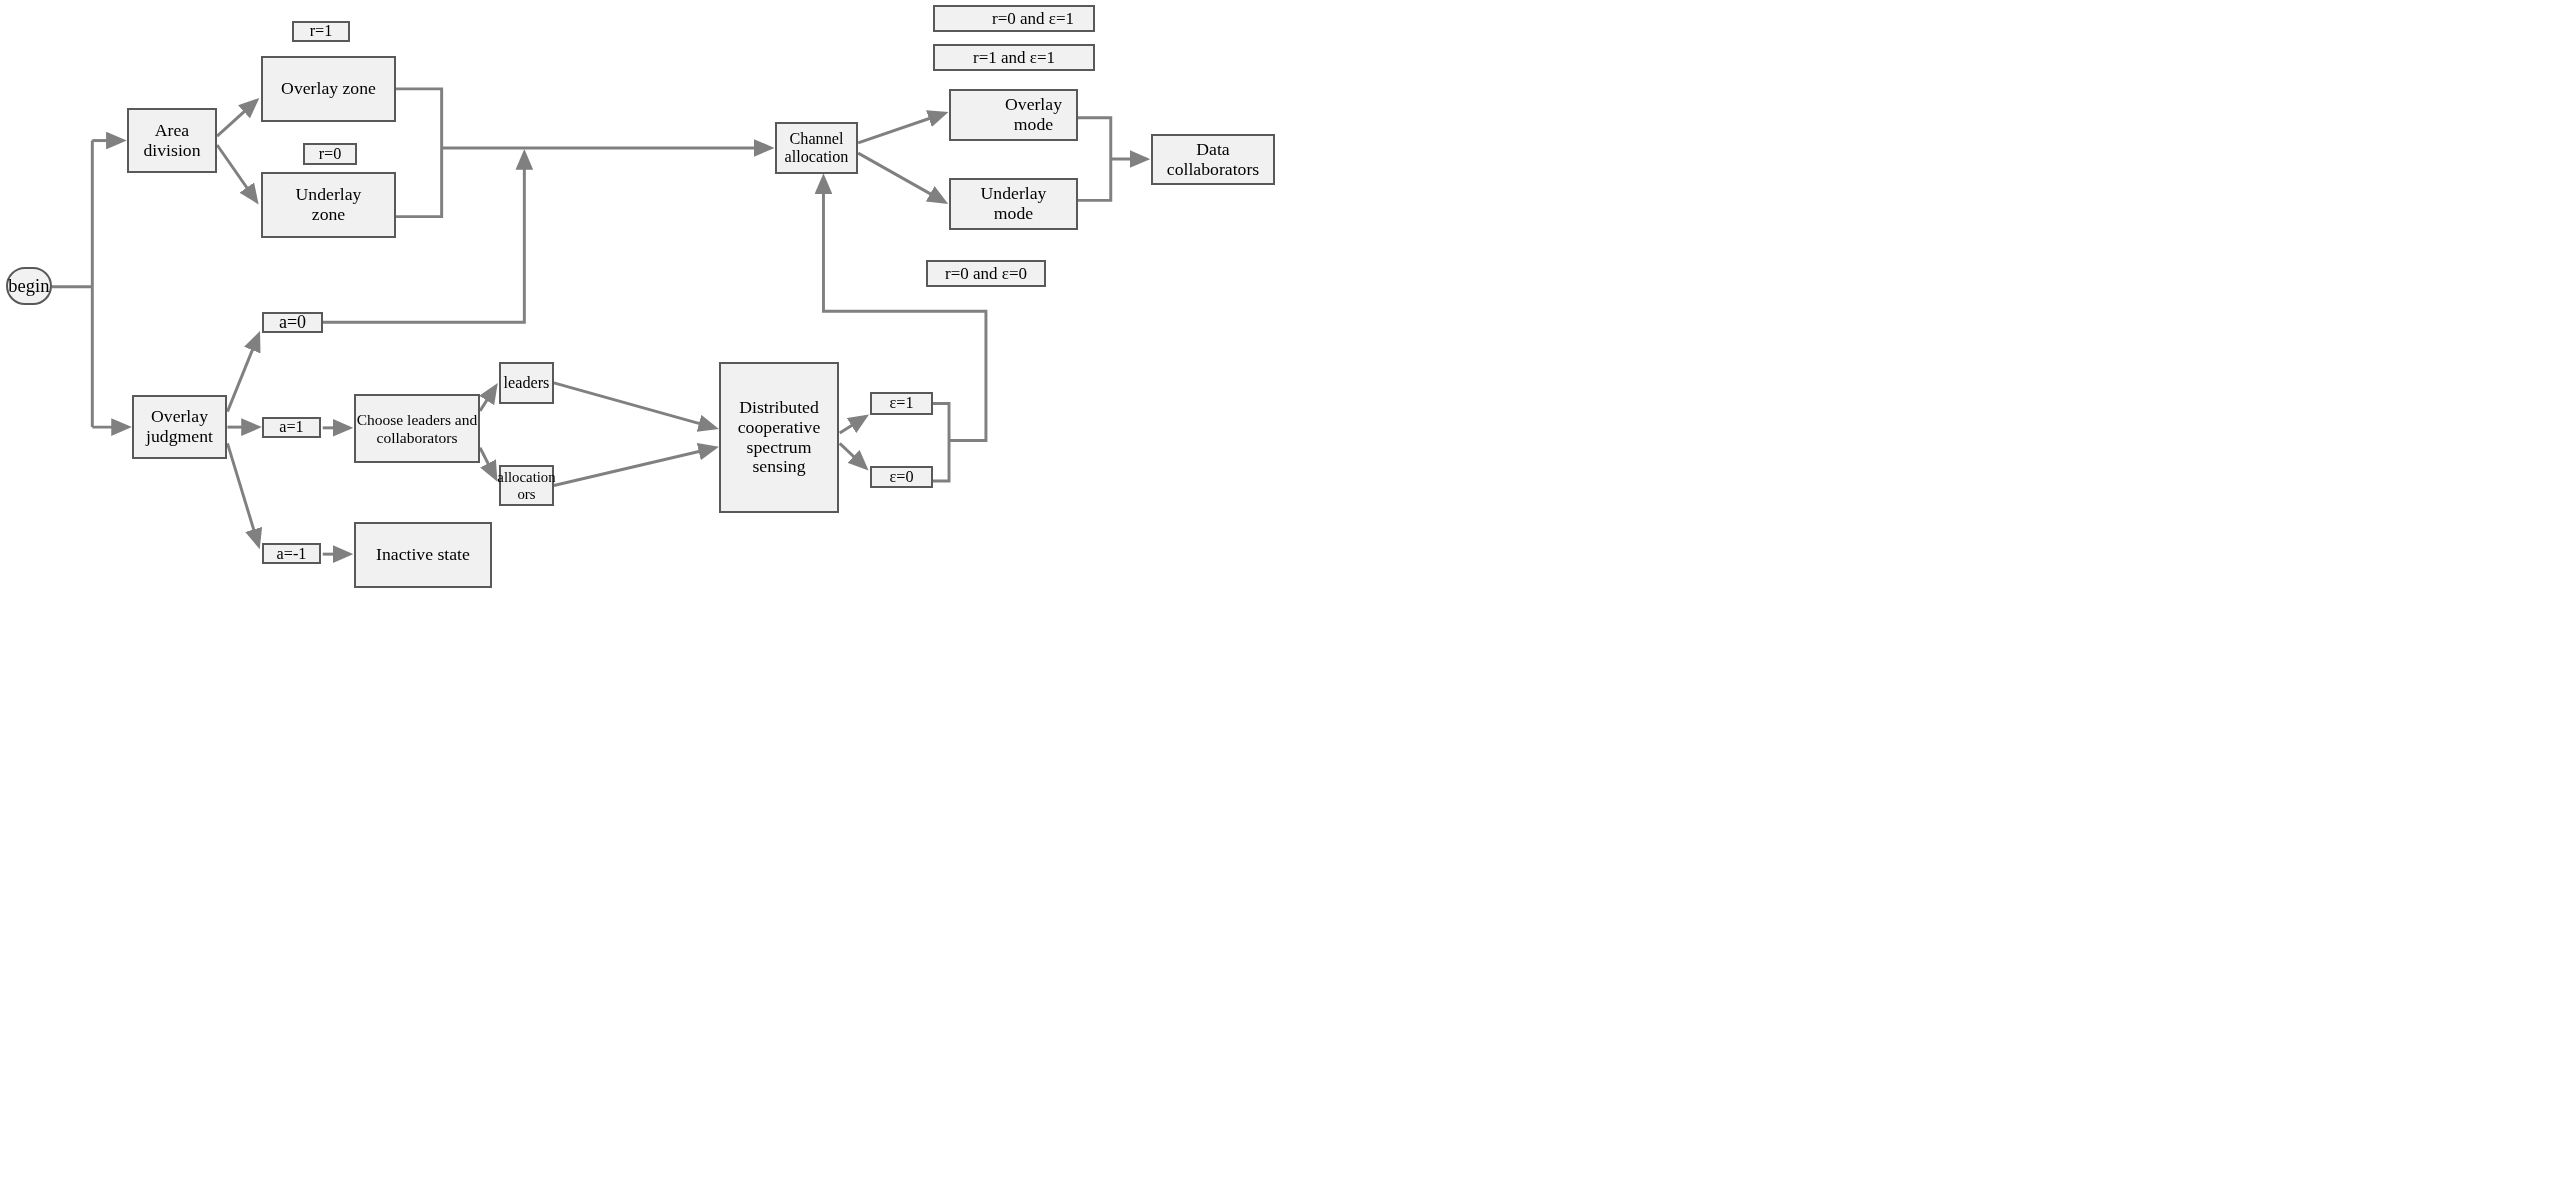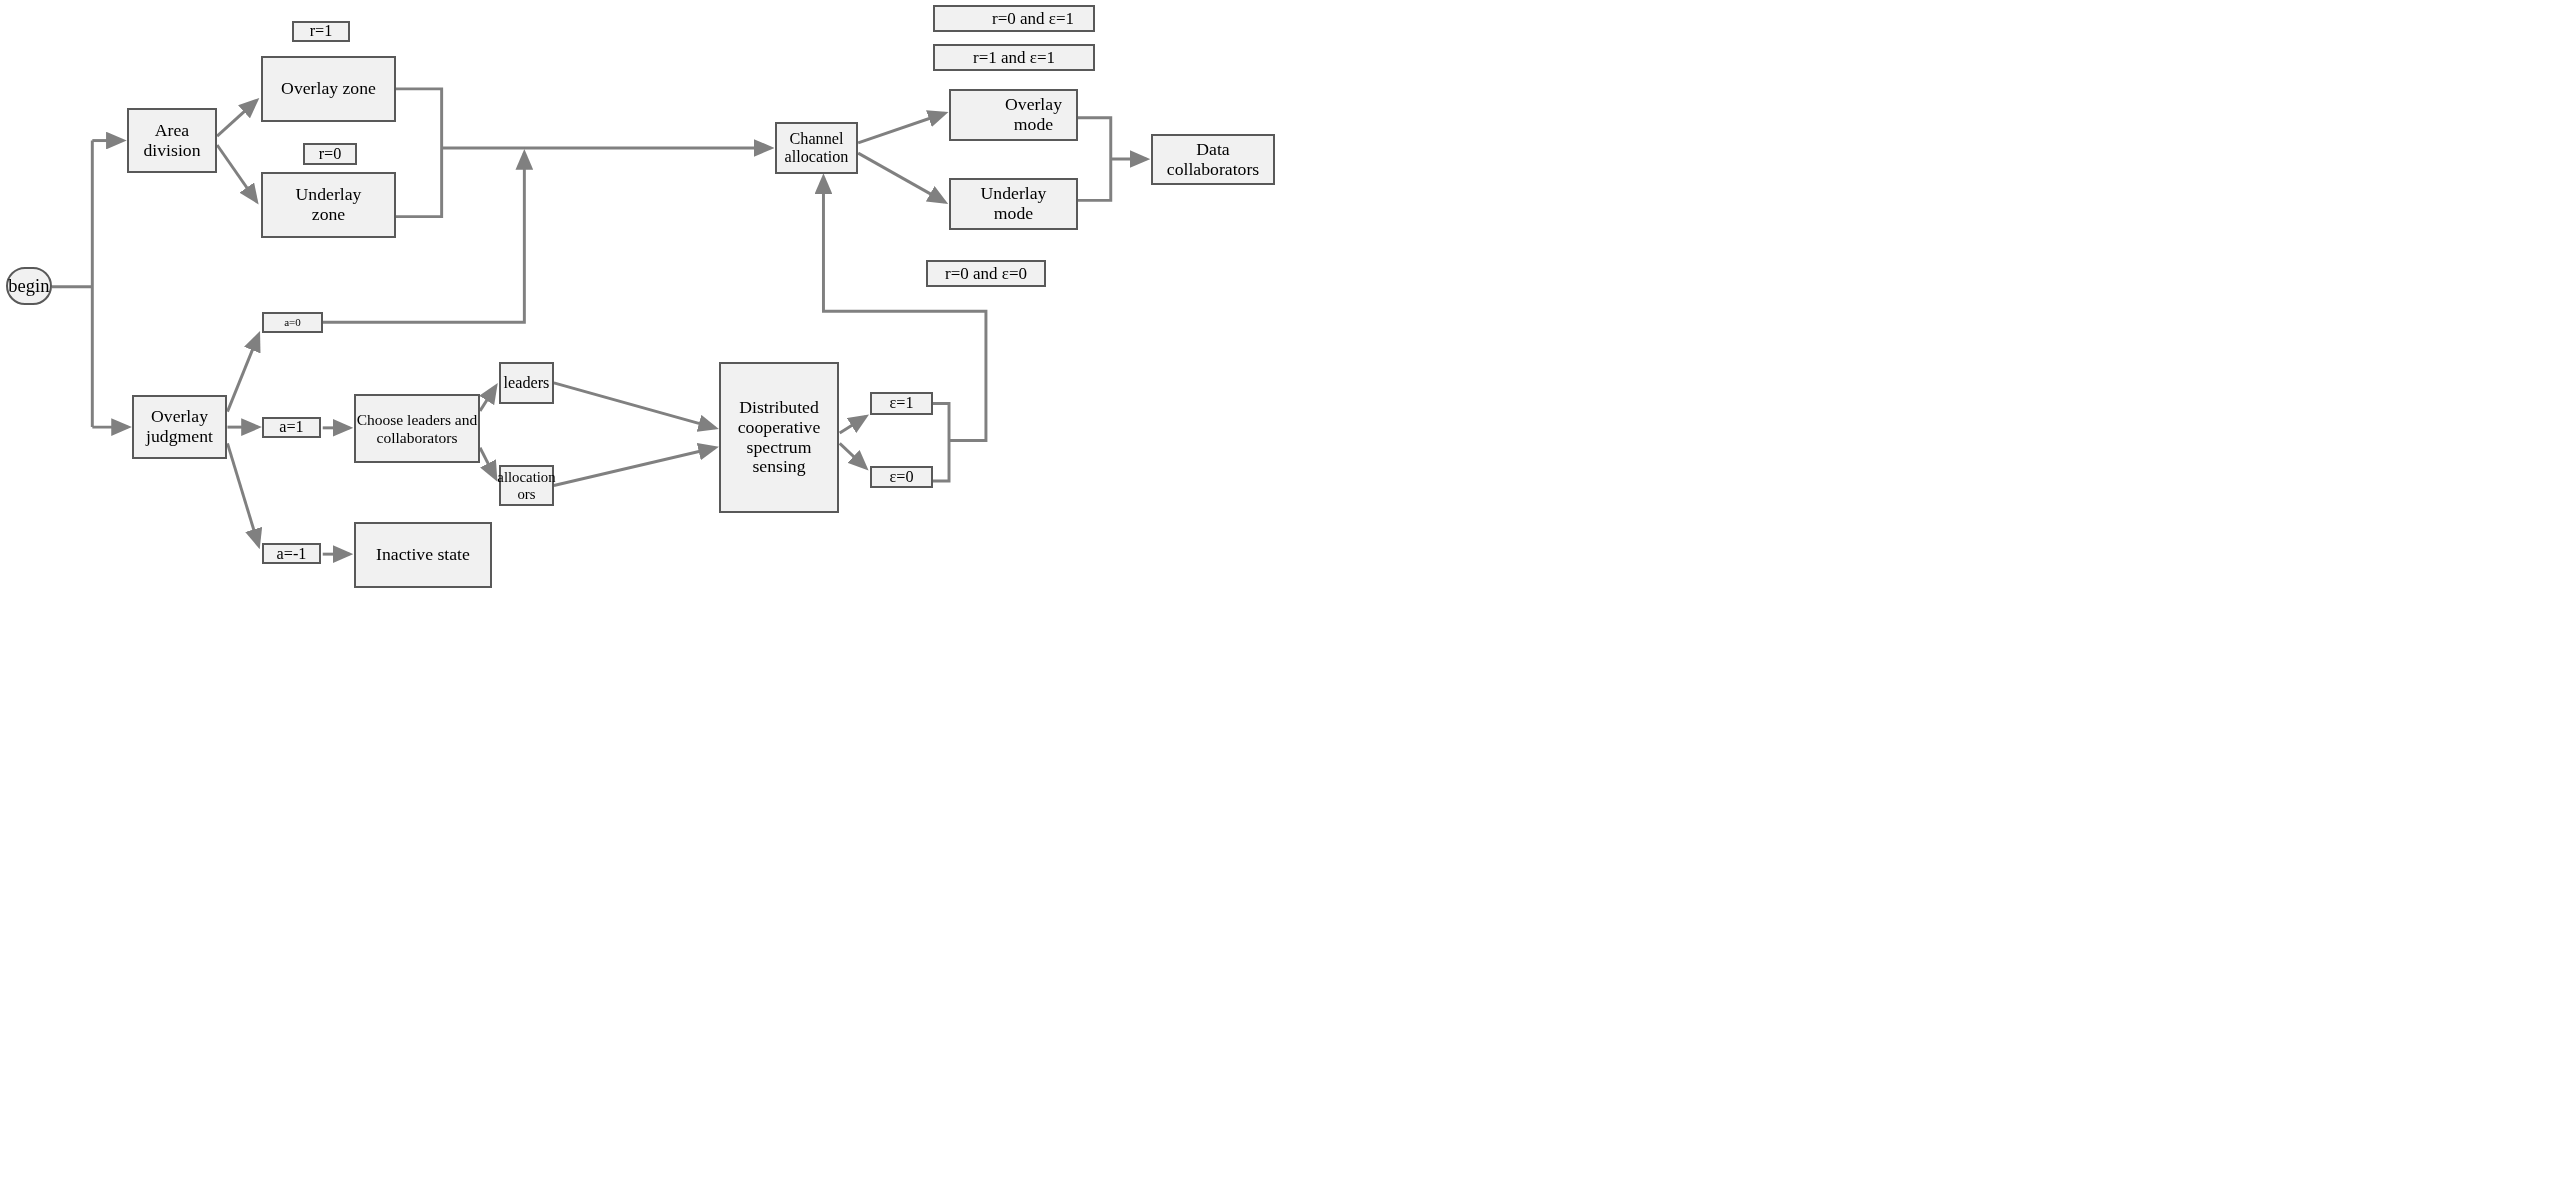--- a/index.html
+++ b/index.html
@@ -94,21 +94,21 @@
         <span>r=0 and ε=0</span>
       </div>
       <div class="node" style="left: 1151px; top: 134px; width: 124px; height: 51px; font-size: 17.7px; background: rgb(241, 241, 241); border-color: rgb(89, 89, 89);">
         <span>Data</span>
         <span>collaborators</span>
       </div>
       <div class="node" style="left: 132px; top: 395px; width: 95px; height: 64px; font-size: 17.7px; background: rgb(241, 241, 241); border-color: rgb(89, 89, 89);">
         <span>Overlay</span>
         <span>judgment</span>
       </div>
-      <div class="node" style="left: 262px; top: 312px; width: 61px; height: 20.7px; font-size: 11px; background: rgb(241, 241, 241); border-color: rgb(89, 89, 89);">
+      <div class="node" style="left: 262px; top: 312px; width: 61px; height: 20.7px; font-size: 18px; background: rgb(241, 241, 241); border-color: rgb(89, 89, 89);">
         <span>a=0</span>
       </div>
       <div class="node" style="left: 262px; top: 417px; width: 59px; height: 20.7px; font-size: 16.2px; background: rgb(241, 241, 241); border-color: rgb(89, 89, 89);">
         <span>a=1</span>
       </div>
       <div class="node" style="left: 262px; top: 543px; width: 59px; height: 21.4px; font-size: 16.2px; background: rgb(241, 241, 241); border-color: rgb(89, 89, 89);">
         <span>a=-1</span>
       </div>
       <div class="node" style="left: 354px; top: 394px; width: 126px; height: 69px; font-size: 15.5px; background: rgb(241, 241, 241); border-color: rgb(89, 89, 89);">
         <span>Choose leaders and</span>

